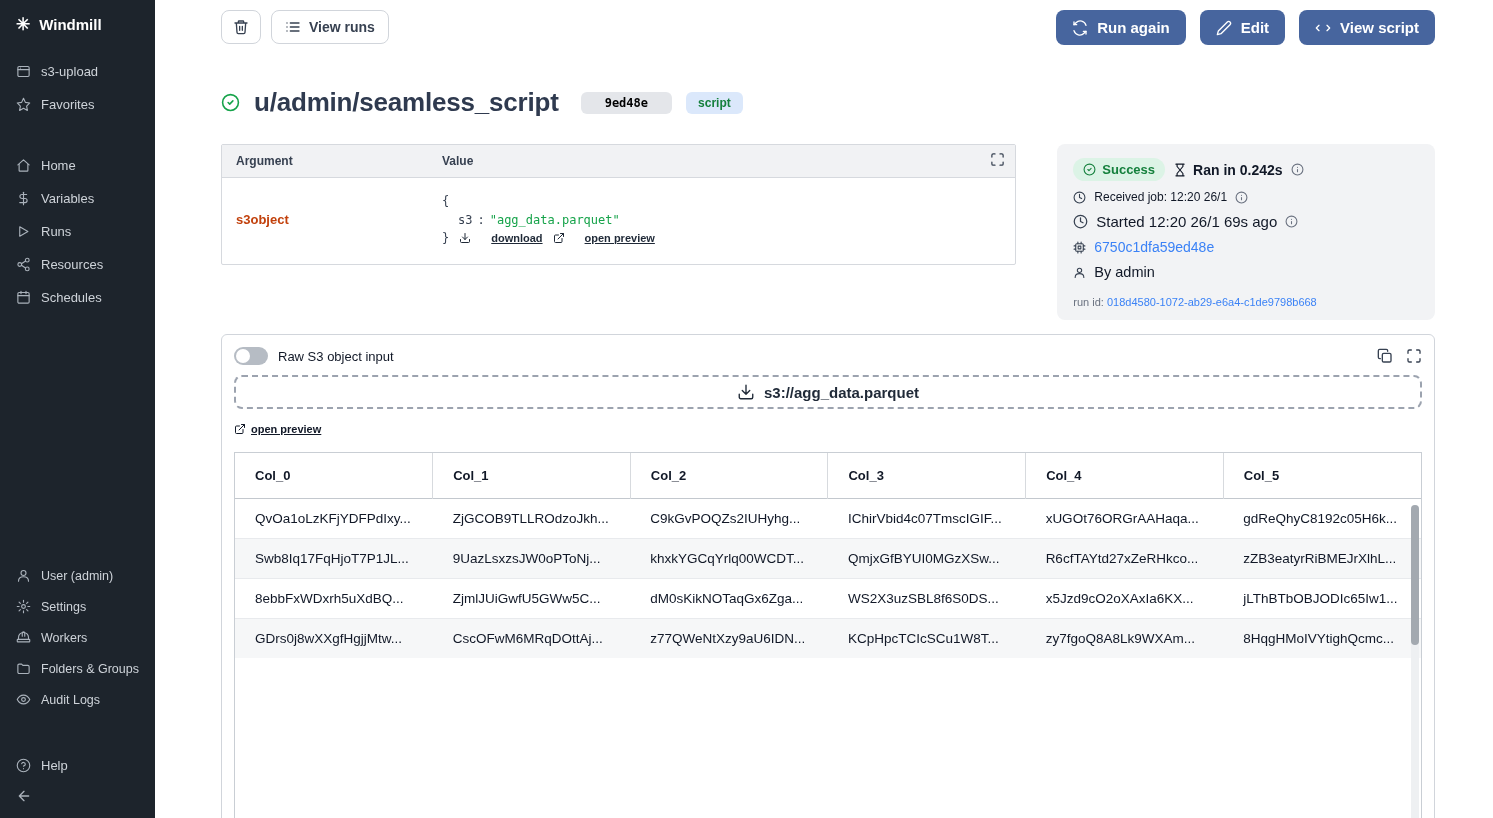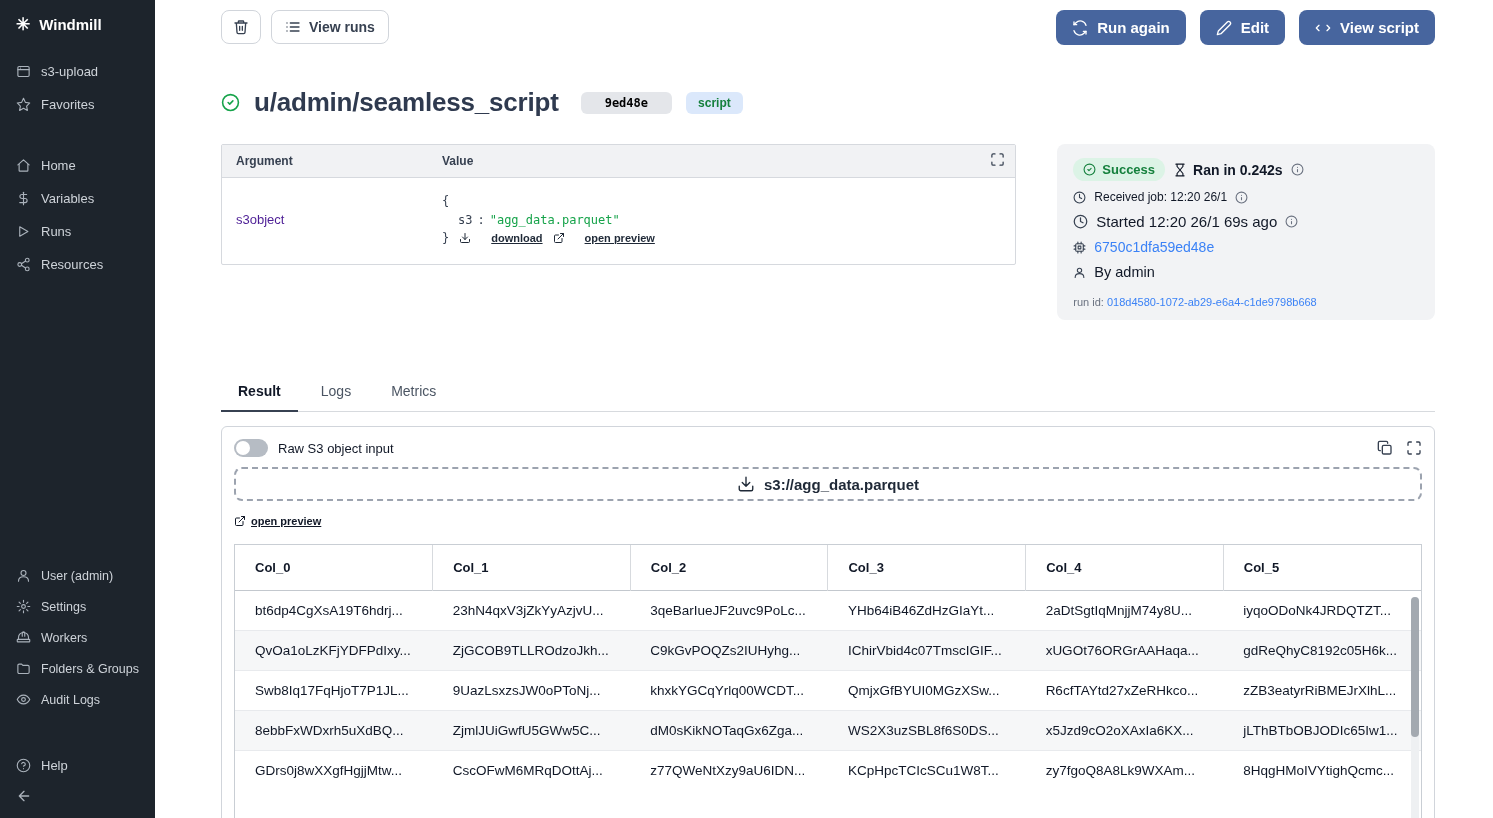--- a/index.html
+++ b/index.html
@@ -52,21 +52,21 @@
 
   .info-row { display: flex; align-items: flex-start; margin-top: 26px; }
 
   
   .args-wrap { width: 796px; border: 1px solid #d6d9de; border-radius: 2px; background: #fff; }
   .args-header { position: relative; display: flex; background: #f1f2f4;
     border-bottom: 1px solid #d6d9de; padding: 9px 14px; font-size: 12px; font-weight: 700; color: #374151; }
   .args-col-arg { width: 206px; }
   .expand-ic { position: absolute; right: 10px; top: 7px; width: 15px; height: 15px; color: #374151; cursor: pointer; }
   .args-row { display: flex; align-items: center; padding: 14px 14px 16px; }
-  .arg-name { width: 206px; font-size: 13px; color: #4c1d95; }
+  .arg-name { width: 206px; font-size: 13px; color: #c2410c; font-weight: bold; }
   .arg-value { font-family: "DejaVu Sans Mono", monospace; font-size: 12px; color: #374151; line-height: 1.55; }
   .json-indent { padding-left: 16px; }
   .json-key { color: #374151; }
   .json-colon { margin: 0 5px; }
   .json-str { color: #16a34a; }
   .json-close-line { display: flex; align-items: center; gap: 10px; }
   .mini-link { font-family: "Liberation Sans", sans-serif; font-size: 11px; font-weight: 700;
     color: #1f2937; text-decoration: underline; display: inline-flex; align-items: center;
     gap: 20px; cursor: pointer; }
   .mini-link .ic { width: 12px; height: 12px; }
@@ -175,20 +175,27 @@
       <span>Runs</span>
     </div>
     <div class="s-item">
       <svg class="ic" viewBox="0 0 24 24">
           <circle cx="6" cy="12" r="3"></circle>
           <circle cx="18" cy="5" r="3"></circle>
           <circle cx="18" cy="19" r="3"></circle>
           <path d="m8.7 10.7 6.6-4.4M8.7 13.3l6.6 4.4"></path>
         </svg>
       <span>Resources</span>
+    </div>
+    <div class="s-item">
+      <svg class="ic" viewBox="0 0 24 24">
+          <rect x="3" y="4" width="18" height="17" rx="2"></rect>
+          <path d="M8 2v4M16 2v4M3 9h18"></path>
+        </svg>
+      <span>Schedules</span>
     </div>
   </nav>
 
   <div class="side-spacer"></div>
 
   <nav class="nav-footer">
     <div class="s-item">
       <svg class="ic" viewBox="0 0 24 24">
           <circle cx="12" cy="8" r="4"></circle>
           <path d="M4 21c0-4.4 3.6-7 8-7s8 2.6 8 7"></path>
@@ -393,25 +400,20 @@
         <span class="sc-by">By admin</span>
       </div>
       <div class="runid-line">
         <span>run id:</span>
         <a class="runid-link">018d4580-1072-ab29-e6a4-c1de9798b668</a>
       </div>
     </div>
 
   </div>
 
-  <div class="tabs">
-    <div class="tab active">Result</div>
-    <div class="tab">Logs</div>
-    <div class="tab">Metrics</div>
-  </div>
 
   <div class="result-card">
 
     <div class="raw-row">
       <div class="toggle"></div>
       <span class="raw-label">Raw S3 object input</span>
       <div class="raw-icons">
         <svg class="ic" viewBox="0 0 24 24">
             <rect x="8" y="8" width="13" height="13" rx="2"></rect>
             <path d="M5 16H4a2 2 0 0 1-2-2V4a2 2 0 0 1 2-2h10a2 2 0 0 1 2 2v1"></path>
@@ -445,28 +447,20 @@
           <tr>
             <th>Col_0</th>
             <th>Col_1</th>
             <th>Col_2</th>
             <th>Col_3</th>
             <th>Col_4</th>
             <th>Col_5</th>
           </tr>
         </thead>
         <tbody>
-          <tr>
-            <td>bt6dp4CgXsA19T6hdrj...</td>
-            <td>23hN4qxV3jZkYyAzjvU...</td>
-            <td>3qeBarIueJF2uvc9PoLc...</td>
-            <td>YHb64iB46ZdHzGIaYt...</td>
-            <td>2aDtSgtIqMnjjM74y8U...</td>
-            <td>iyqoODoNk4JRDQTZT...</td>
-          </tr>
           <tr>
             <td>QvOa1oLzKFjYDFPdIxy...</td>
             <td>ZjGCOB9TLLROdzoJkh...</td>
             <td>C9kGvPOQZs2IUHyhg...</td>
             <td>IChirVbid4c07TmscIGIF...</td>
             <td>xUGOt76ORGrAAHaqa...</td>
             <td>gdReQhyC8192c05H6k...</td>
           </tr>
           <tr>
             <td>Swb8Iq17FqHjoT7P1JL...</td>

